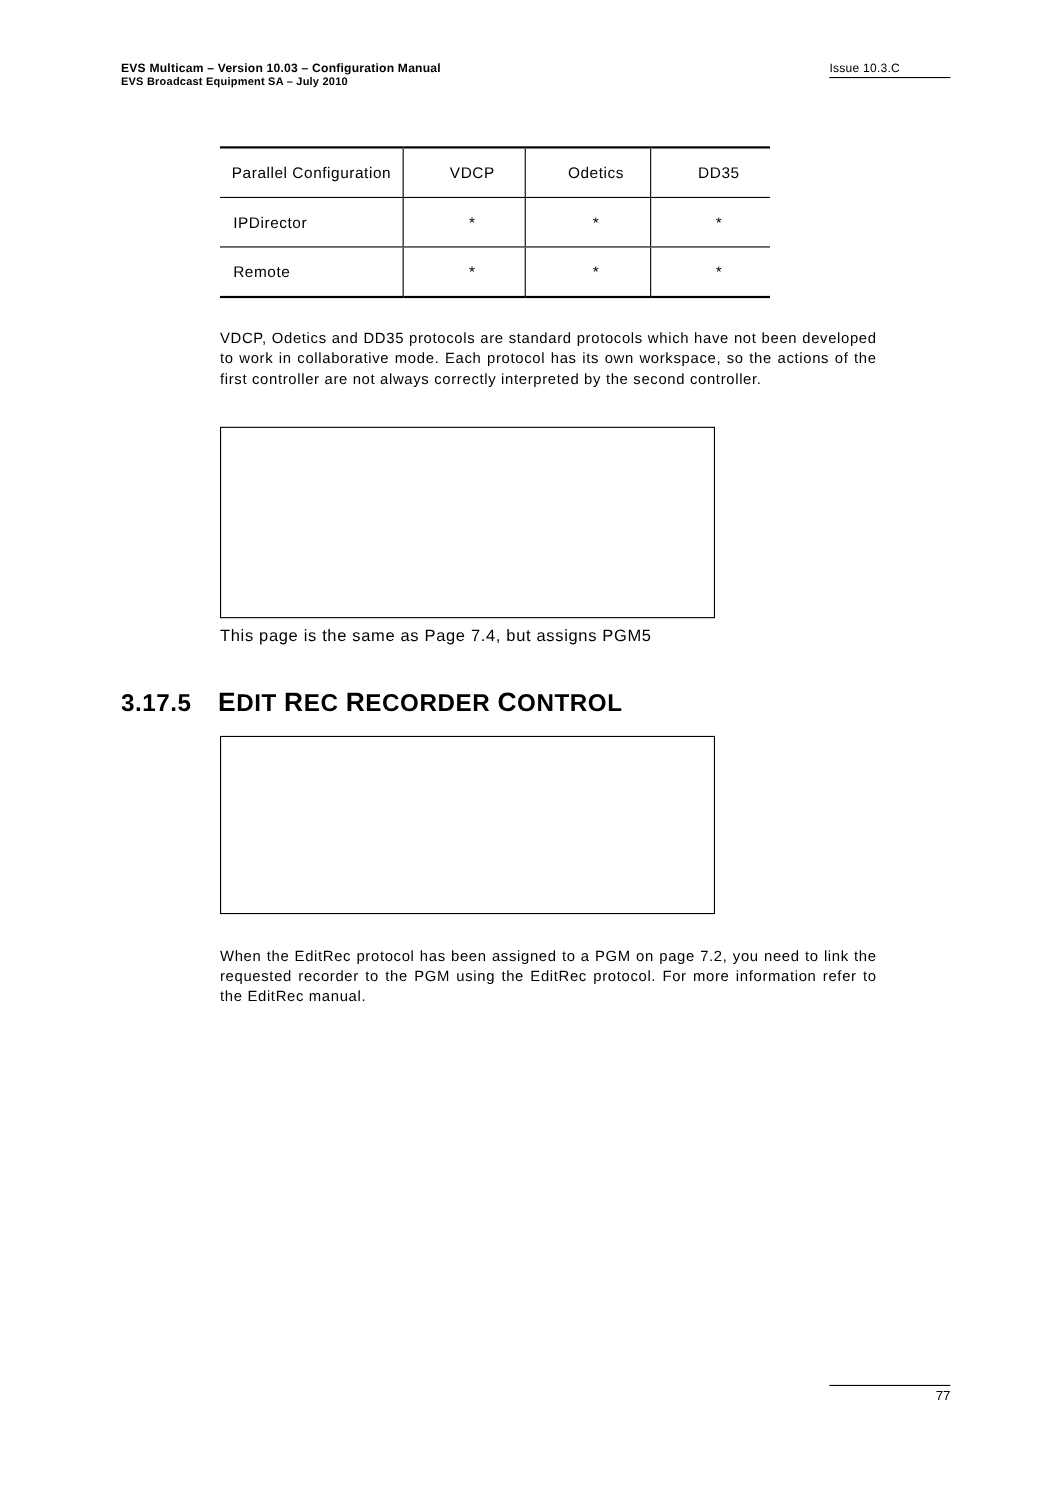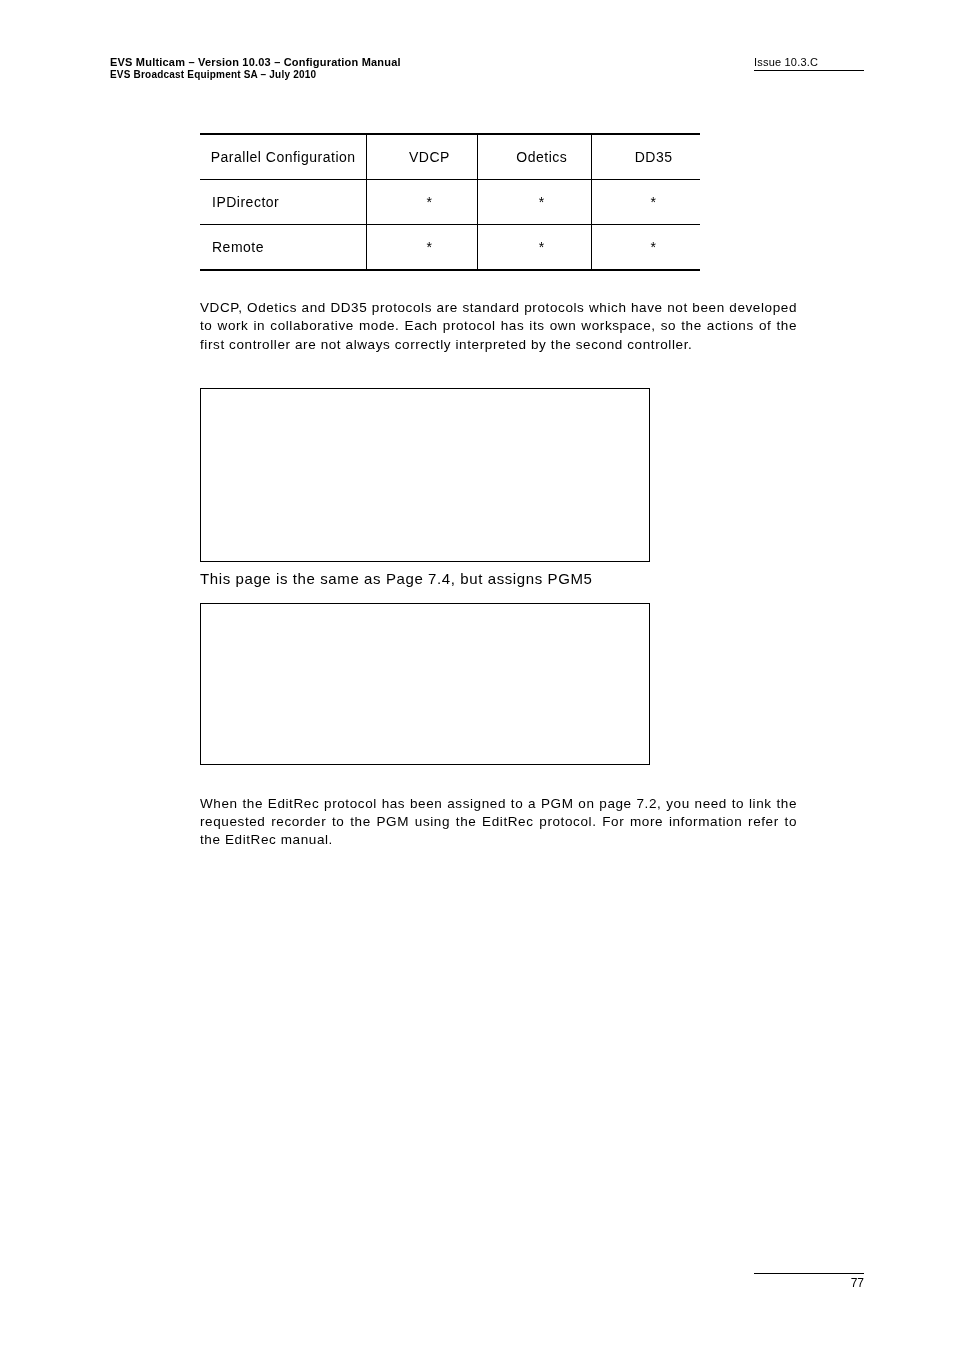--- a/index.html
+++ b/index.html
@@ -124,21 +124,21 @@
     margin-right: 24px;
   }
   .section-title {
     font-size: 22px;
     font-weight: bold;
     font-variant: small-caps;
     letter-spacing: 0.5px;
   }
   .footer {
     position: absolute;
-    bottom: 60px;
+    bottom: 74px;
     right: 90px;
     font-size: 12px;
     text-align: right;
   }
   .footer-rule {
     border: none;
     border-top: 1px solid #000;
     width: 110px;
     margin-left: auto;
     margin-bottom: 2px;
@@ -185,20 +185,26 @@
       </tbody>
     </table>
 
     <p class="para">VDCP, Odetics and DD35 protocols are standard protocols which have not been developed to work in collaborative mode. Each protocol has its own workspace, so the actions of the first controller are not always correctly interpreted by the second controller.</p>
 
     <div class="placeholder-box"></div>
 
     <div class="caption">This page is the same as Page 7.4, but assigns PGM5</div>
   </div>
 
+  <div class="section-heading">
+    <span class="section-num">3.17.5</span>
+    <span class="section-title">
+      <span style="font-size:24px">E</span><span>DIT </span><span style="font-size:24px">R</span><span>EC </span><span style="font-size:24px">R</span><span>ECORDER </span><span style="font-size:24px">C</span><span>ONTROL</span>
+    </span>
+  </div>
 
   <div class="content-block">
     <div class="placeholder-box2"></div>
 
     <p class="para" style="margin-top:30px">When the EditRec protocol has been assigned to a PGM on page 7.2, you need to link the requested recorder to the PGM using the EditRec protocol. For more information refer to the EditRec manual.</p>
   </div>
 
   <div class="footer">
     <hr class="footer-rule">
     <span>77</span>

